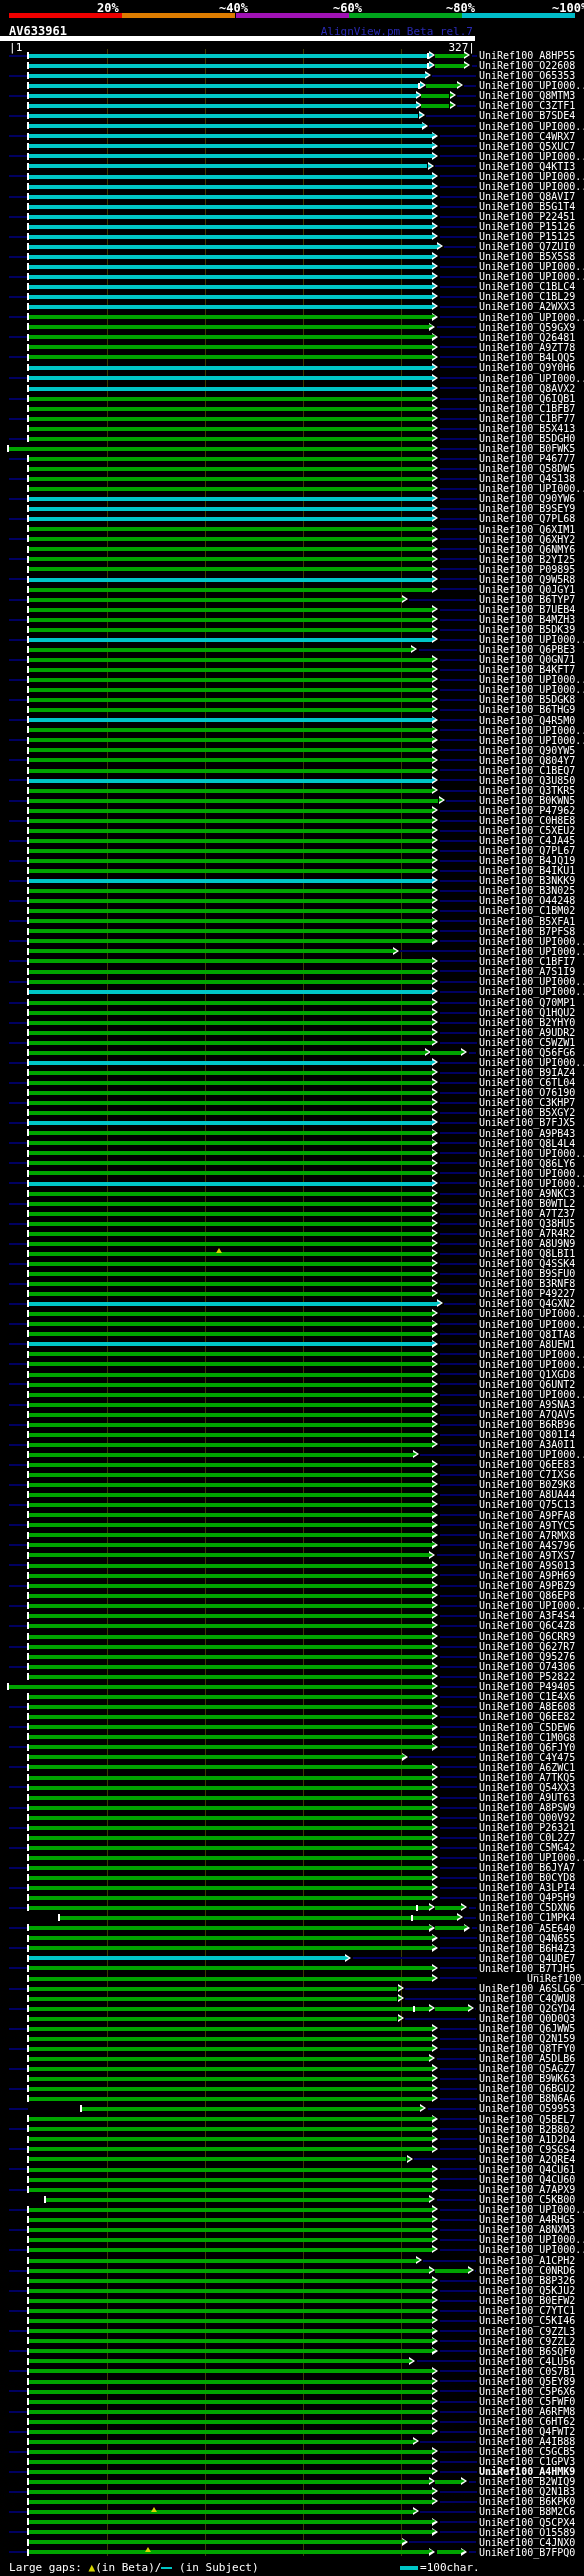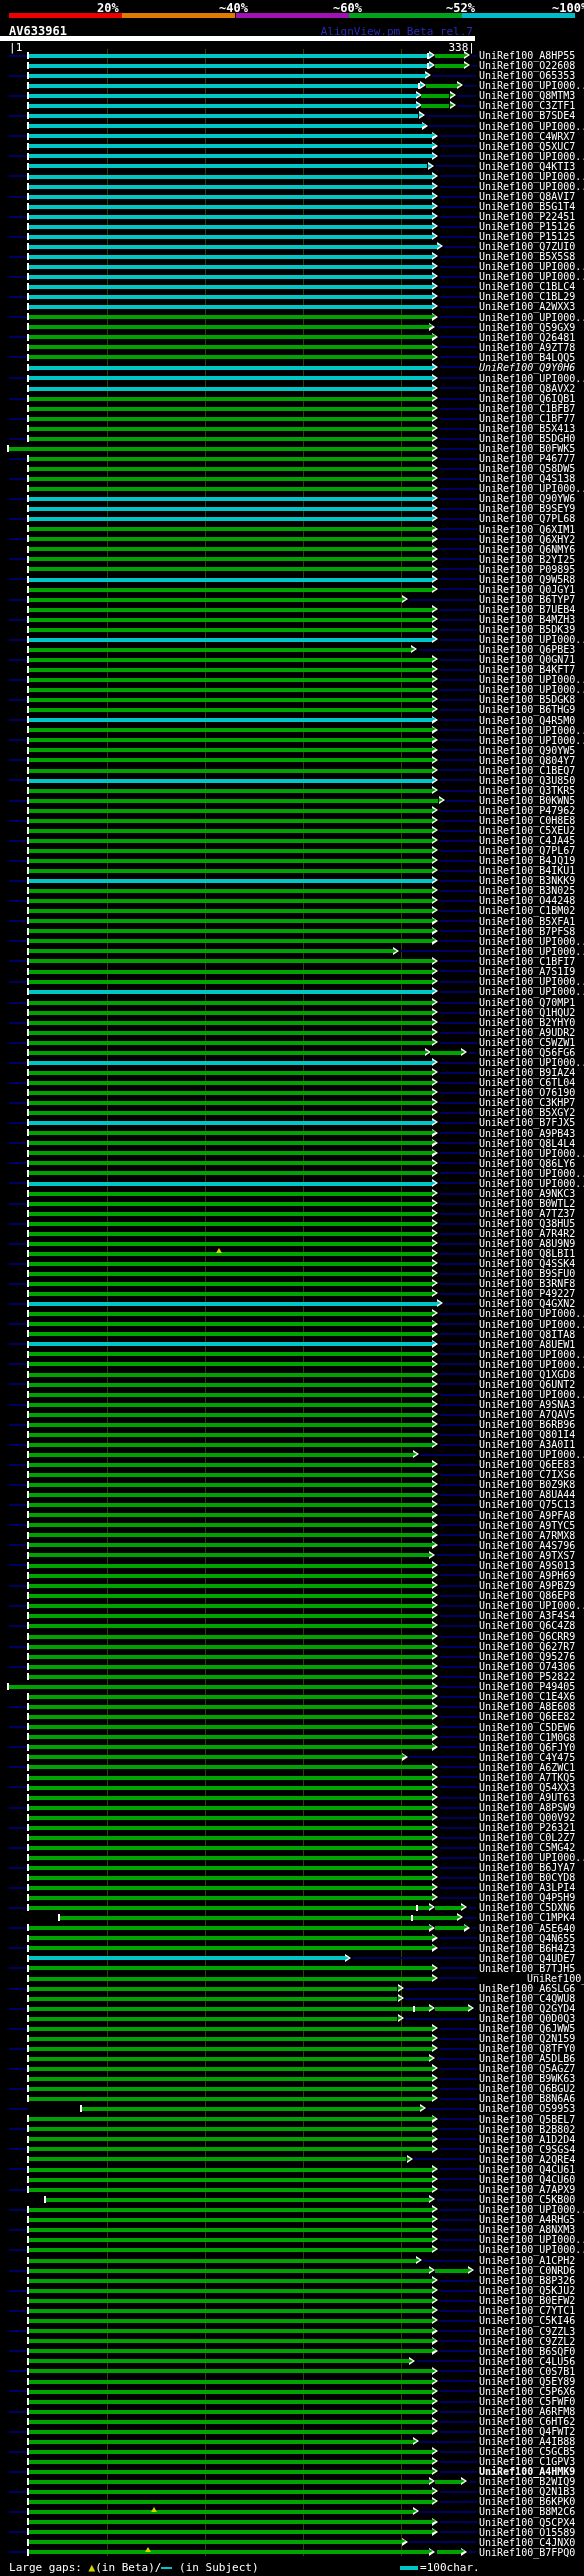--- a/index.html
+++ b/index.html
@@ -28,34 +28,34 @@
   #scale-note{position:absolute;left:400px;top:2561px;color:#fff;font-size:11px;white-space:nowrap;}
   #scale-note .swatch{display:inline-block;width:18.3px;height:3.7px;background:#00c6c6;vertical-align:middle;margin-right:1.8px;}
 </style>
 </head>
 <body>
 
 <div id="scale">
   <span class="scale-label" style="left: 97px;">20%</span>
   <span class="scale-label" style="left: 219px;">~40%</span>
   <span class="scale-label" style="left: 333px;">~60%</span>
-  <span class="scale-label" style="left: 446px;">~52%</span>
+  <span class="scale-label" style="left: 446px;">~80%</span>
   <span class="scale-label" style="left: 552px;">~100%</span>
   <div class="scale-seg" style="left: 9.1px; width: 113px; background: rgb(238, 0, 0);"></div>
   <div class="scale-seg" style="left: 122px; width: 113px; background: rgb(221, 124, 0);"></div>
   <div class="scale-seg" style="left: 236px; width: 113px; background: rgb(160, 18, 180);"></div>
   <div class="scale-seg" style="left: 349px; width: 113px; background: rgb(0, 164, 28);"></div>
   <div class="scale-seg" style="left: 462px; width: 113px; background: rgb(0, 188, 200);"></div>
 </div>
 
 <div id="query-name">AV633961</div>
 <div id="app-credit">AlignView.pm Beta rel.7</div>
 <div id="query-bar"></div>
 <div id="query-start">|1</div>
-<div id="query-end">338|</div>
+<div id="query-end">327|</div>
 
 <div id="grids">
     <div class="grid" style="left: 107px;"></div>
     <div class="grid" style="left: 205px;"></div>
     <div class="grid" style="left: 303px;"></div>
     <div class="grid" style="left: 401px;"></div>
   </div>
 <div id="rows">
     <div>
       <div class="stub" style="left: 9.1px; top: 55px; width: 19px; background: rgb(0, 0, 96);"></div>
@@ -338,21 +338,21 @@
       <div class="arrow-c" style="left: 432px; top: 355px; border-left: 4.6px solid rgb(0, 164, 0);"></div>
       <div class="conn" style="left: 440px; top: 356px; width: 37px; background: rgb(0, 0, 96);"></div>
       <div class="lbl" style="top: 353px;">UniRef100_B4LQQ5</div>
     </div>
     <div>
       <div class="tick" style="left: 27.4px; top: 364px;"></div>
       <div class="bar" style="left: 29px; top: 366px; width: 403px; background: rgb(0, 198, 198);"></div>
       <div class="arrow-w" style="left: 432px; top: 363px;"></div>
       <div class="arrow-c" style="left: 432px; top: 365px; border-left: 4.6px solid rgb(0, 198, 198);"></div>
       <div class="conn" style="left: 440px; top: 366px; width: 37px; background: rgb(0, 0, 96);"></div>
-      <div class="lbl" style="top: 363px; font-style: italic;">UniRef100_Q9Y0H6</div>
+      <div class="lbl" style="top: 363px;">UniRef100_Q9Y0H6</div>
     </div>
     <div>
       <div class="stub" style="left: 9.1px; top: 377px; width: 19px; background: rgb(0, 0, 96);"></div>
       <div class="tick" style="left: 27.4px; top: 375px;"></div>
       <div class="bar" style="left: 29px; top: 376px; width: 403px; background: rgb(0, 198, 198);"></div>
       <div class="arrow-w" style="left: 432px; top: 374px;"></div>
       <div class="arrow-c" style="left: 432px; top: 376px; border-left: 4.6px solid rgb(0, 198, 198);"></div>
       <div class="conn" style="left: 440px; top: 377px; width: 37px; background: rgb(0, 0, 96);"></div>
       <div class="lbl" style="top: 374px;">UniRef100_UPI000..</div>
     </div>

